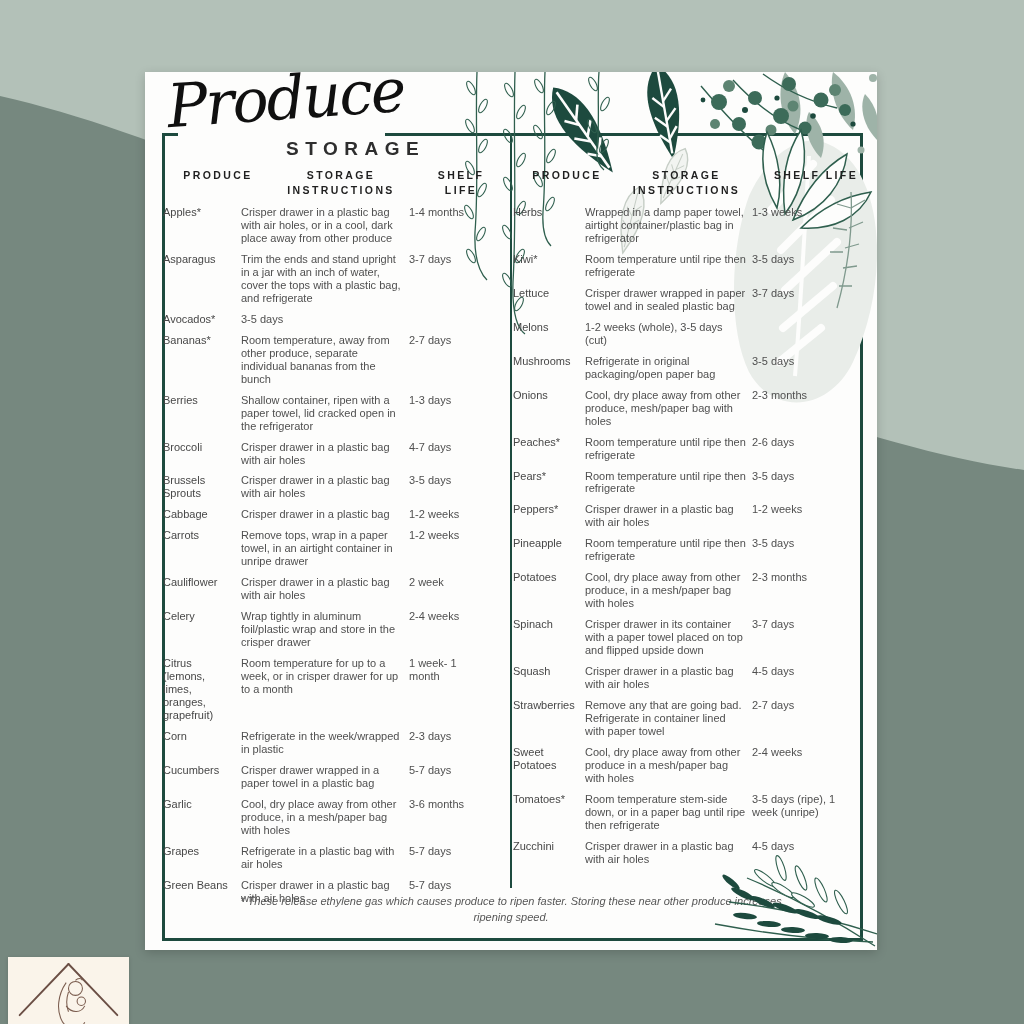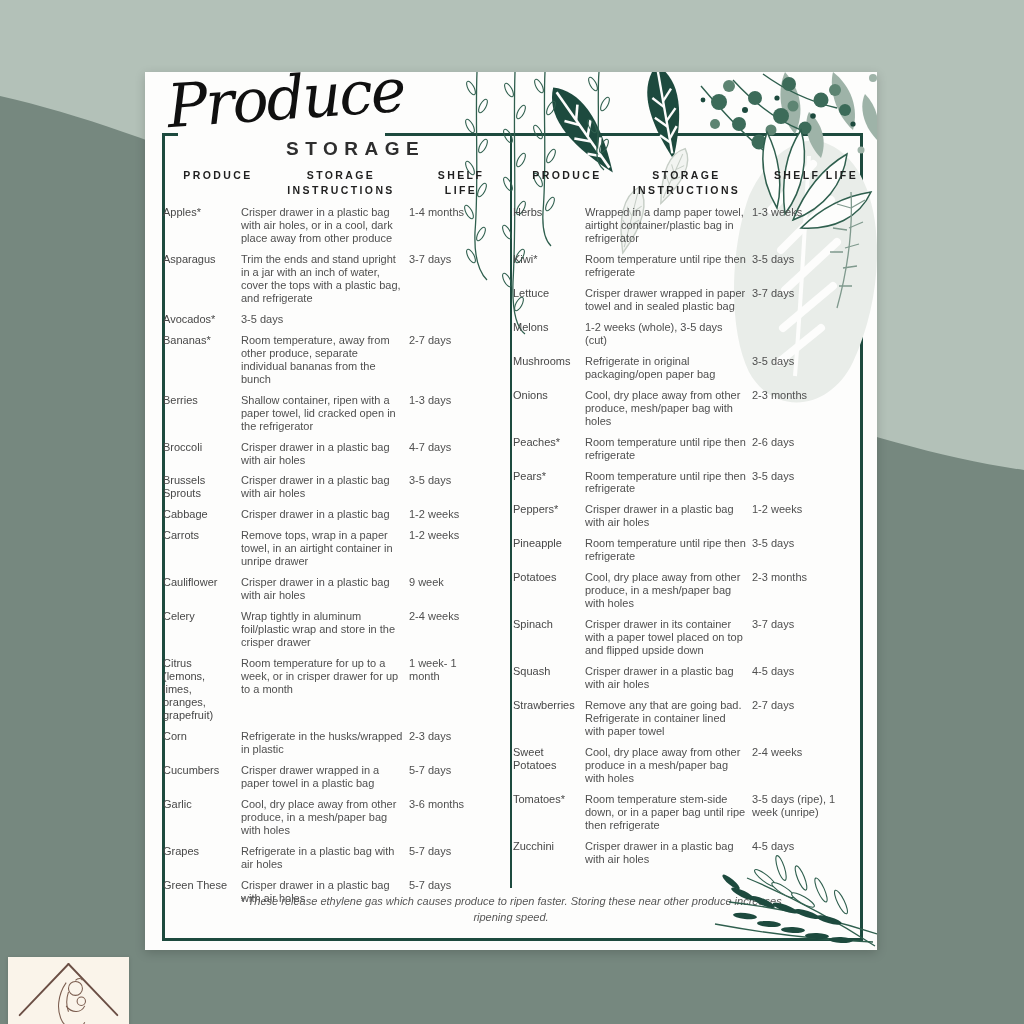--- a/index.html
+++ b/index.html
@@ -275,38 +275,38 @@
 
       <div class="row left-cols">
         <div class="name">Carrots</div>
         <div class="instr">Remove tops, wrap in a paper towel, in an airtight container in unripe drawer</div>
         <div class="shelf">1-2 weeks</div>
       </div>
 
       <div class="row left-cols">
         <div class="name">Cauliflower</div>
         <div class="instr">Crisper drawer in a plastic bag with air holes</div>
-        <div class="shelf">9 week</div>
+        <div class="shelf">2 week</div>
       </div>
 
       <div class="row left-cols">
         <div class="name">Celery</div>
         <div class="instr">Wrap tightly in aluminum foil/plastic wrap and store in the crisper drawer</div>
         <div class="shelf">2-4 weeks</div>
       </div>
 
       <div class="row left-cols">
         <div class="name">Citrus (lemons, limes, oranges, grapefruit)</div>
         <div class="instr">Room temperature for up to a week, or in crisper drawer for up to a month</div>
         <div class="shelf">1 week- 1 month</div>
       </div>
 
       <div class="row left-cols">
         <div class="name">Corn</div>
-        <div class="instr">Refrigerate in the husks/wrapped in plastic</div>
+        <div class="instr">Refrigerate in the week/wrapped in plastic</div>
         <div class="shelf">2-3 days</div>
       </div>
 
       <div class="row left-cols">
         <div class="name">Cucumbers</div>
         <div class="instr">Crisper drawer wrapped in a paper towel in a plastic bag</div>
         <div class="shelf">5-7 days</div>
       </div>
 
       <div class="row left-cols">
@@ -315,21 +315,21 @@
         <div class="shelf">3-6 months</div>
       </div>
 
       <div class="row left-cols">
         <div class="name">Grapes</div>
         <div class="instr">Refrigerate in a plastic bag with air holes</div>
         <div class="shelf">5-7 days</div>
       </div>
 
       <div class="row left-cols">
-        <div class="name">Green These</div>
+        <div class="name">Green Beans</div>
         <div class="instr">Crisper drawer in a plastic bag with air holes</div>
         <div class="shelf">5-7 days</div>
       </div>
     </div>
 
   <div class="tbody" style="left:368px;width:331px;">
 
       <div class="row right-cols">
         <div class="name">Herbs</div>
         <div class="instr">Wrapped in a damp paper towel, airtight container/plastic bag in refrigerator</div>

